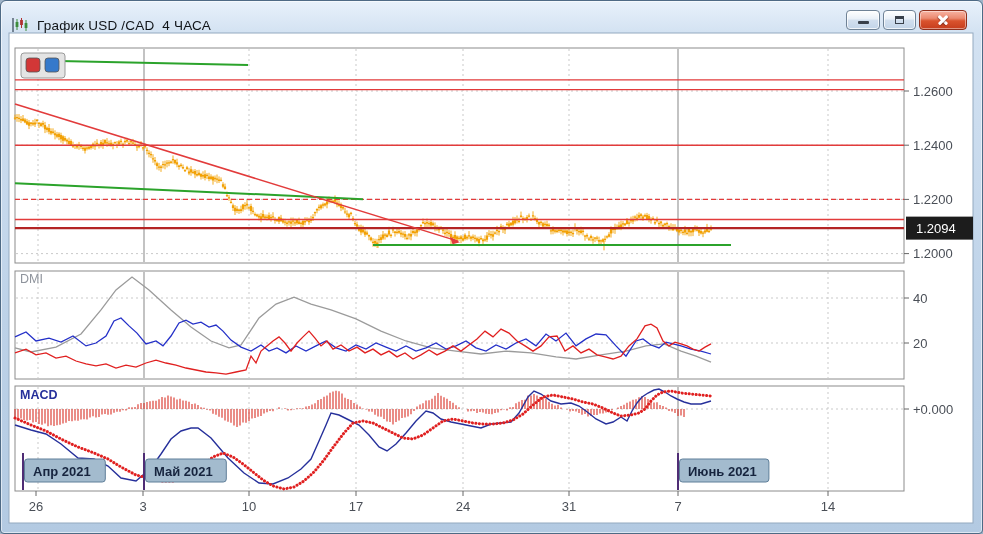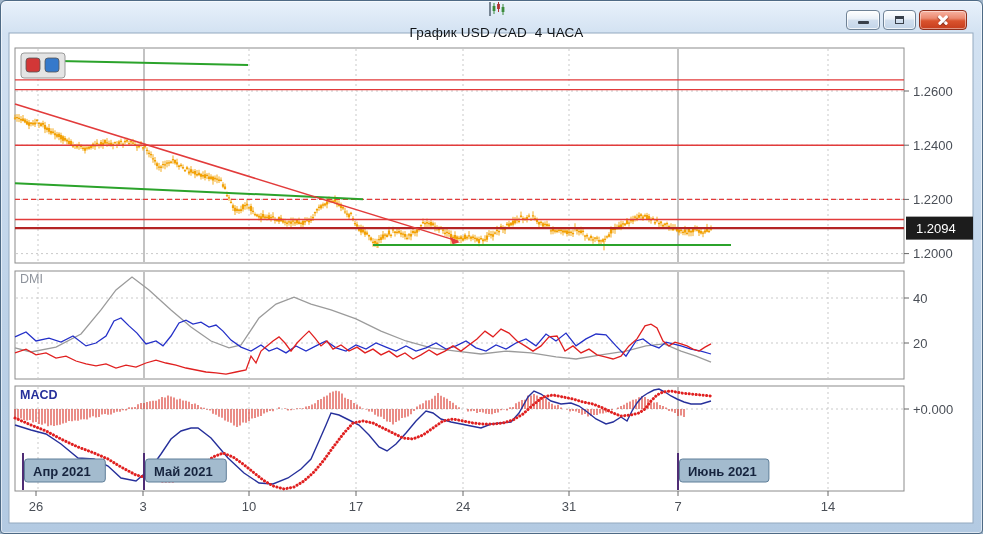--- a/index.html
+++ b/index.html
@@ -5,21 +5,21 @@
   html,body{margin:0;padding:0;background:#9fb4c8;}
   *{box-sizing:border-box;font-family:"Liberation Sans",sans-serif;}
   .window{
     position:relative;width:983px;height:534px;overflow:hidden;
     border:1px solid #4e6a85;border-radius:6px 6px 4px 4px;
     background:linear-gradient(180deg,#e8f1fb 0%,#d3e2f2 6%,#bdd2e8 60%,#b3cae2 100%);
     box-shadow:inset 0 0 0 1px rgba(255,255,255,.55);
   }
   .titlebar{
     position:absolute;left:0;top:0;right:0;height:32px;z-index:5;
-    display:flex;align-items:center;padding-left:10px;gap:8px;flex-direction:column;
+    display:flex;align-items:flex-end;padding-left:10px;gap:8px;
   }
   .title-text{font-size:13.5px;color:#101418;letter-spacing:.2px;white-space:pre;}
   .win-btn{
     position:absolute;top:9px;height:20px;border:1px solid #6f8296;border-radius:4px;
     background:linear-gradient(180deg,#ffffff 0%,#e9f0f8 45%,#d2dfee 50%,#c2d4e8 100%);
     box-shadow:inset 0 0 0 1px rgba(255,255,255,.75);cursor:default;z-index:6;
   }
   .win-btn.minb{left:845px;width:34px;}
   .win-btn.maxb{left:882px;width:33px;}
   .win-btn.closeb{

